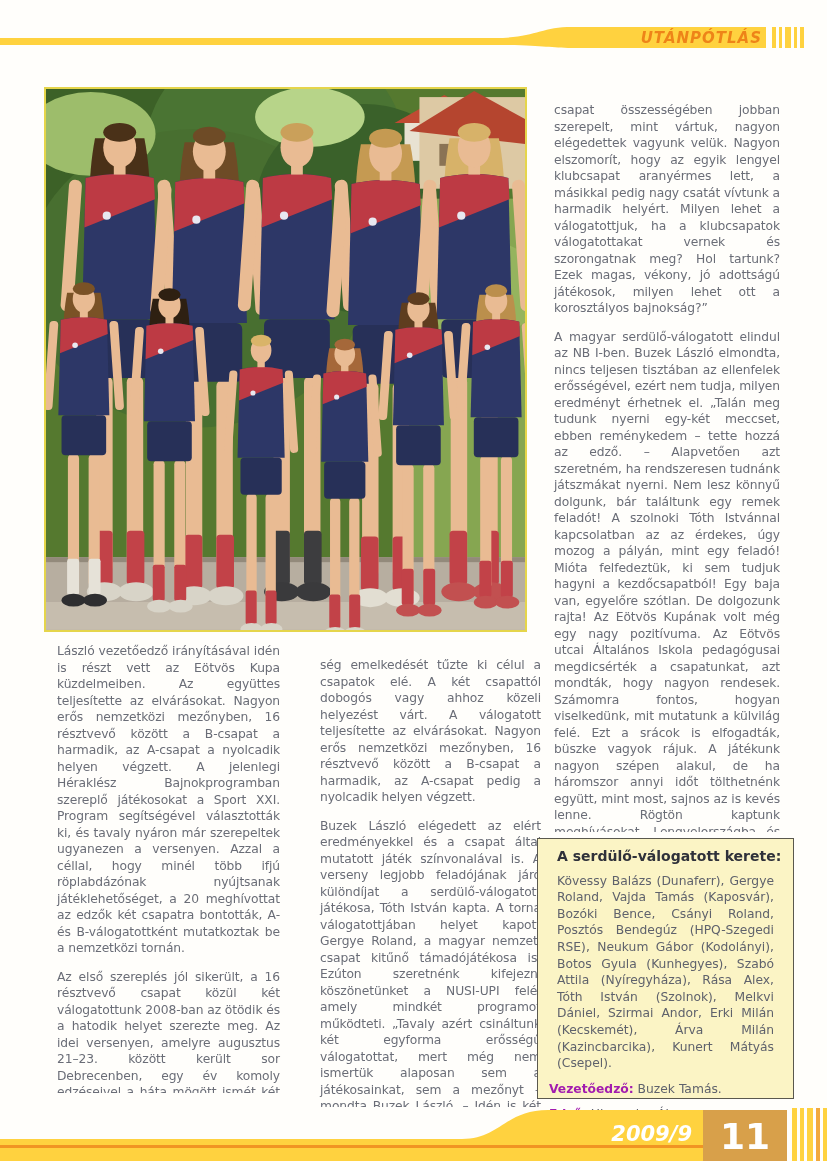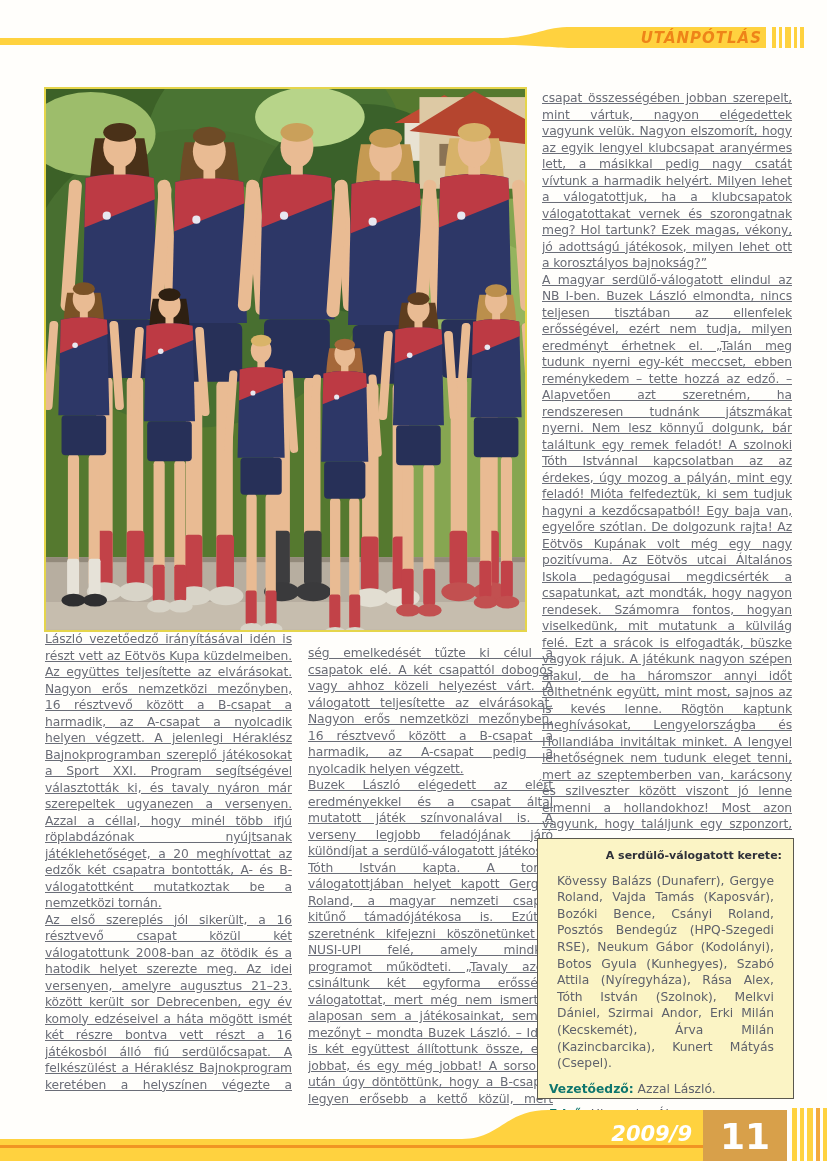--- a/index.html
+++ b/index.html
@@ -6,32 +6,32 @@
   .page{position:relative;width:827px;height:1161px;background:#fffefb;overflow:hidden;
         font-family:"DejaVu Sans",sans-serif;}
   svg{display:block;}
   .band{position:absolute;left:0;}
   .band.top{top:0;}
   .band.bottom{bottom:0;}
   .photo{position:absolute;left:44px;top:87px;width:479px;height:541px;
          border:2px solid #e5d54b;background:#6f8f46;}
   .col{position:absolute;font-size:12.3px;line-height:16.5px;color:#6a6d77;
        text-align:justify;letter-spacing:-0.1px;overflow:hidden;hyphens:auto;}
-  .col p{margin:0;text-decoration:underline;}
+  .col p{margin:12px;}
   .col-left{left:45px;top:631px;width:247px;height:462px;}
   .col-mid{left:308px;top:645px;width:245px;height:462px;}
   .col-right{left:542px;top:90px;width:250px;height:742px;}
   .roster{position:absolute;left:537px;top:838px;width:257px;height:261px;
           background:#fbf4c5;border:1px solid #5a584e;box-sizing:border-box;
           padding:9px 11px;font-size:12.3px;line-height:16.6px;color:#5f626c;
           text-align:justify;}
-  .roster .title{font-weight:bold;color:#2f313a;font-size:11px;margin:0 0 5px 8px;text-align:right;}
+  .roster .title{font-weight:bold;color:#2f313a;font-size:14px;margin:0 0 5px 8px;text-align:left;}
   .roster .names{margin:8px;}
   .roster .cline{margin:9px 0 0 0;text-align:left;}
-  .blabel{font-weight:bold;color:#0f766e;}
+  .blabel{font-weight:bold;color:#a21caf;}
 </style>
 </head>
 <body>
 
 <div class="page">
 
   <svg class="band top" width="829" height="60" viewBox="0 0 829 60">
     <path d="M0,38 L495,38 C535,38 540,27 572,27 L766,27 L766,48 L572,48 C548,48 545,45 495,45 L0,45 Z" fill="#ffd23f"></path>
     <g>
       <rect x="772" y="27" width="4" height="21" fill="#ffd23f"></rect>
@@ -278,21 +278,21 @@
     <p>Buzek László elégedett az elért eredményekkel és a csapat által mutatott játék színvonalával is. A verseny legjobb feladójának járó különdíjat a serdülő-válogatott játékosa, Tóth István kapta. A torna válogatottjában helyet kapott Gergye Roland, a magyar nemzeti csapat kitűnő támadójátékosa is. Ezúton szeretnénk kifejezni köszönetünket a NUSI-UPI felé, amely mindkét programot működteti. „Tavaly azért csináltunk két egyforma erősségű válogatottat, mert még nem ismertük alaposan sem a játékosainkat, sem a mezőnyt – mondta Buzek László. – Idén is két együttest állítottunk össze, egy jobbat, és egy még jobbat! A sorsolás után úgy döntöttünk, hogy a B-csapat legyen erősebb a kettő közül, mert tartottunk a koszovói válogatottól, amelyet egyáltalán nem ismertünk, de ők végül nem jöttek el. A B-</p>
   </div>
   <div class="col col-right">
     <p>csapat összességében jobban szerepelt, mint vártuk, nagyon elégedettek vagyunk velük. Nagyon elszomorít, hogy az egyik lengyel klubcsapat aranyérmes lett, a másikkal pedig nagy csatát vívtunk a harmadik helyért. Milyen lehet a válogatottjuk, ha a klubcsapatok válogatottakat vernek és szorongatnak meg? Hol tartunk? Ezek magas, vékony, jó adottságú játékosok, milyen lehet ott a korosztályos bajnokság?”</p>
     <p>A magyar serdülő-válogatott elindul az NB I-ben. Buzek László elmondta, nincs teljesen tisztában az ellenfelek erősségével, ezért nem tudja, milyen eredményt érhetnek el. „Talán meg tudunk nyerni egy-két meccset, ebben reménykedem – tette hozzá az edző. – Alapvetően azt szeretném, ha rendszeresen tudnánk játszmákat nyerni. Nem lesz könnyű dolgunk, bár találtunk egy remek feladót! A szolnoki Tóth Istvánnal kapcsolatban az az érdekes, úgy mozog a pályán, mint egy feladó! Mióta felfedeztük, ki sem tudjuk hagyni a kezdőcsapatból! Egy baja van, egyelőre szótlan. De dolgozunk rajta! Az Eötvös Kupának volt még egy nagy pozitívuma. Az Eötvös utcai Általános Iskola pedagógusai megdicsérték a csapatunkat, azt mondták, hogy nagyon rendesek. Számomra fontos, hogyan viselkedünk, mit mutatunk a külvilág felé. Ezt a srácok is elfogadták, büszke vagyok rájuk. A játékunk nagyon szépen alakul, de ha háromszor annyi időt tölthetnénk együtt, mint most, sajnos az is kevés lenne. Rögtön kaptunk meghívásokat, Lengyelországba és Hollandiába invitáltak minket. A lengyel lehetőségnek nem tudunk eleget tenni, mert az szeptemberben van, karácsony és szilveszter között viszont jó lenne elmenni a hollandokhoz! Most azon vagyunk, hogy találjunk egy szponzort, aki segít nekünk ebben anyagilag.”</p>
   </div>
 
   <div class="roster">
     <p class="title">A serdülő-válogatott kerete:</p>
     <p class="names">Kövessy Balázs (Dunaferr), Gergye Roland, Vajda Tamás (Kaposvár), Bozóki Bence, Csányi Roland, Posztós Bendegúz (HPQ-Szegedi RSE), Neukum Gábor (Kodolányi), Botos Gyula (Kunhegyes), Szabó Attila (Nyíregyháza), Rása Alex, Tóth István (Szolnok), Melkvi Dániel, Szirmai Andor, Erki Milán (Kecskemét), Árva Milán (Kazincbarcika), Kunert Mátyás (Csepel).</p>
-    <p class="cline"><span class="blabel">Vezetőedző:</span> <span>Azzal László.</span></p>
+    <p class="cline"><span class="blabel">Vezetőedző:</span> <span>Buzek Tamás.</span></p>
     <p class="cline"><span class="blabel">Edző:</span> <span>Hiervarter Ákos</span></p>
   </div>
 
   <svg class="band bottom" width="829" height="66" viewBox="0 0 829 66">
     <path d="M0,44 L462,44 C500,44 505,15 548,15 L787,15 L787,66 L0,66 Z" fill="#ffd23f"></path>
     <rect x="0" y="50" width="787" height="3" fill="#ef8a1f" opacity="0.85"></rect>
     <rect x="703" y="15" width="84" height="51" fill="#d8a04a"></rect>
     <g>
       <rect x="792" y="13" width="5" height="53" fill="#ffd23f"></rect>
       <rect x="800" y="13" width="4" height="53" fill="#ffd23f"></rect>

